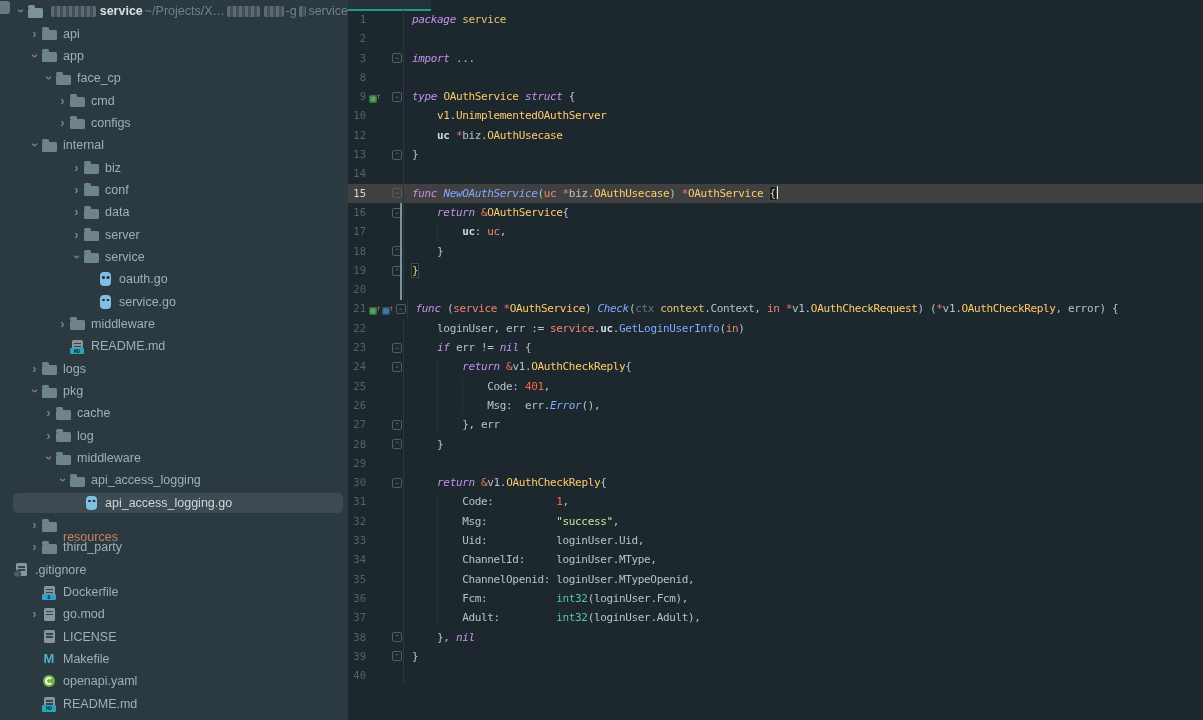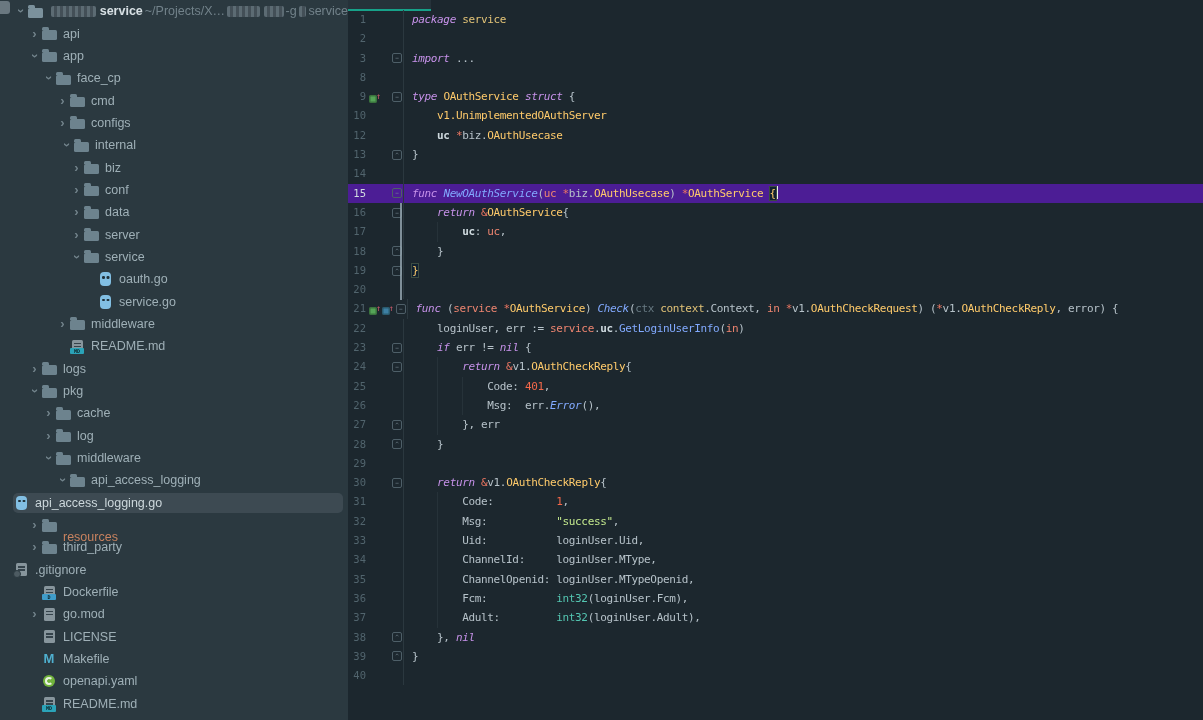--- a/index.html
+++ b/index.html
@@ -32,21 +32,21 @@
   .ic-yaml::before{content:"";position:absolute;inset:2px;border-radius:50%;border:2px solid #e9f3e2;border-right-color:transparent;}
   .blur{display:inline-block;height:11px;border-radius:2px;vertical-align:-1px;margin:0 2px;
         background:repeating-linear-gradient(90deg,#5c6b73 0 3px,#434f57 3px 6px);filter:blur(.6px);}
   .rootname{font-weight:bold;color:#d7e0e4;margin:0 2px;}
   .rootpath{color:#72828a;}
   
   #editor{position:absolute;left:348px;top:0;width:855px;height:720px;background:#1c272e;}
   #tabline{position:absolute;left:0;top:0;width:83px;height:9px;background:#26323a;border-bottom:2px solid #17a189;}
   #code{position:absolute;left:0;top:10px;right:0;--cw:6.27px;}
   .cl{display:flex;height:19.3px;line-height:19.3px;font-family:"DejaVu Sans Mono","Liberation Mono",monospace;font-size:11px;letter-spacing:-0.35px;}
-  .cl.cur{background:#4c1d95;}
+  .cl.cur{background:#404040;}
   .ln{flex:0 0 18px;text-align:right;color:#51646d;font-size:10.5px;letter-spacing:0;}
   .cl.cur .ln{color:#d2dce0;}
   .gi{flex:0 0 22px;display:flex;align-items:center;justify-content:flex-start;padding-left:3px;}
   .fm{flex:0 0 12px;border-right:1px solid #2b383f;display:flex;align-items:center;justify-content:center;}
   .fmk{display:inline-block;width:8px;height:8px;border:1px solid #4e5f68;border-radius:2px;color:#7e909a;font:6px/7px "DejaVu Sans Mono",monospace;text-align:center;}
   .ct{position:relative;white-space:pre;margin-left:8px;flex:1;}
   .ig{position:absolute;top:0;bottom:0;width:1px;background:#263239;}
   .tk-d{color:#b6c2c9;} .tk-d2{color:#cdd8dd;font-weight:bold;}
   .tk-k{color:#c792ea;font-style:italic;}
   .tk-f{color:#82aaff;font-style:italic;} .tk-f2{color:#82aaff;}
@@ -113,21 +113,21 @@
           </span>
           <span class="tlabel">cmd</span>
         </div>
         <div class="trow" style="padding-left: 56px;">
           <span class="chev right">›</span>
           <span class="ticon">
             <span class="ic-folder"></span>
           </span>
           <span class="tlabel">configs</span>
         </div>
-        <div class="trow" style="padding-left: 60px;">
+        <div class="trow" style="padding-left: 28px;">
           <span class="chev down">›</span>
           <span class="ticon">
             <span class="ic-folder"></span>
           </span>
           <span class="tlabel">internal</span>
         </div>
         <div class="trow" style="padding-left: 70px;">
           <span class="chev right">›</span>
           <span class="ticon">
             <span class="ic-folder"></span>
@@ -225,21 +225,21 @@
           </span>
           <span class="tlabel">middleware</span>
         </div>
         <div class="trow" style="padding-left: 56px;">
           <span class="chev down">›</span>
           <span class="ticon">
             <span class="ic-folder"></span>
           </span>
           <span class="tlabel">api_access_logging</span>
         </div>
-        <div class="trow sel" style="">
+        <div class="trow sel" style="padding-left: 70px;">
           <span class="chev none">›</span>
           <span class="ticon">
             <span class="ic-go"></span>
           </span>
           <span class="tlabel">api_access_logging.go</span>
         </div>
         <div class="trow" style="padding-left: 28px;">
           <span class="chev right">›</span>
           <span class="ticon">
             <span class="ic-folder"></span>

